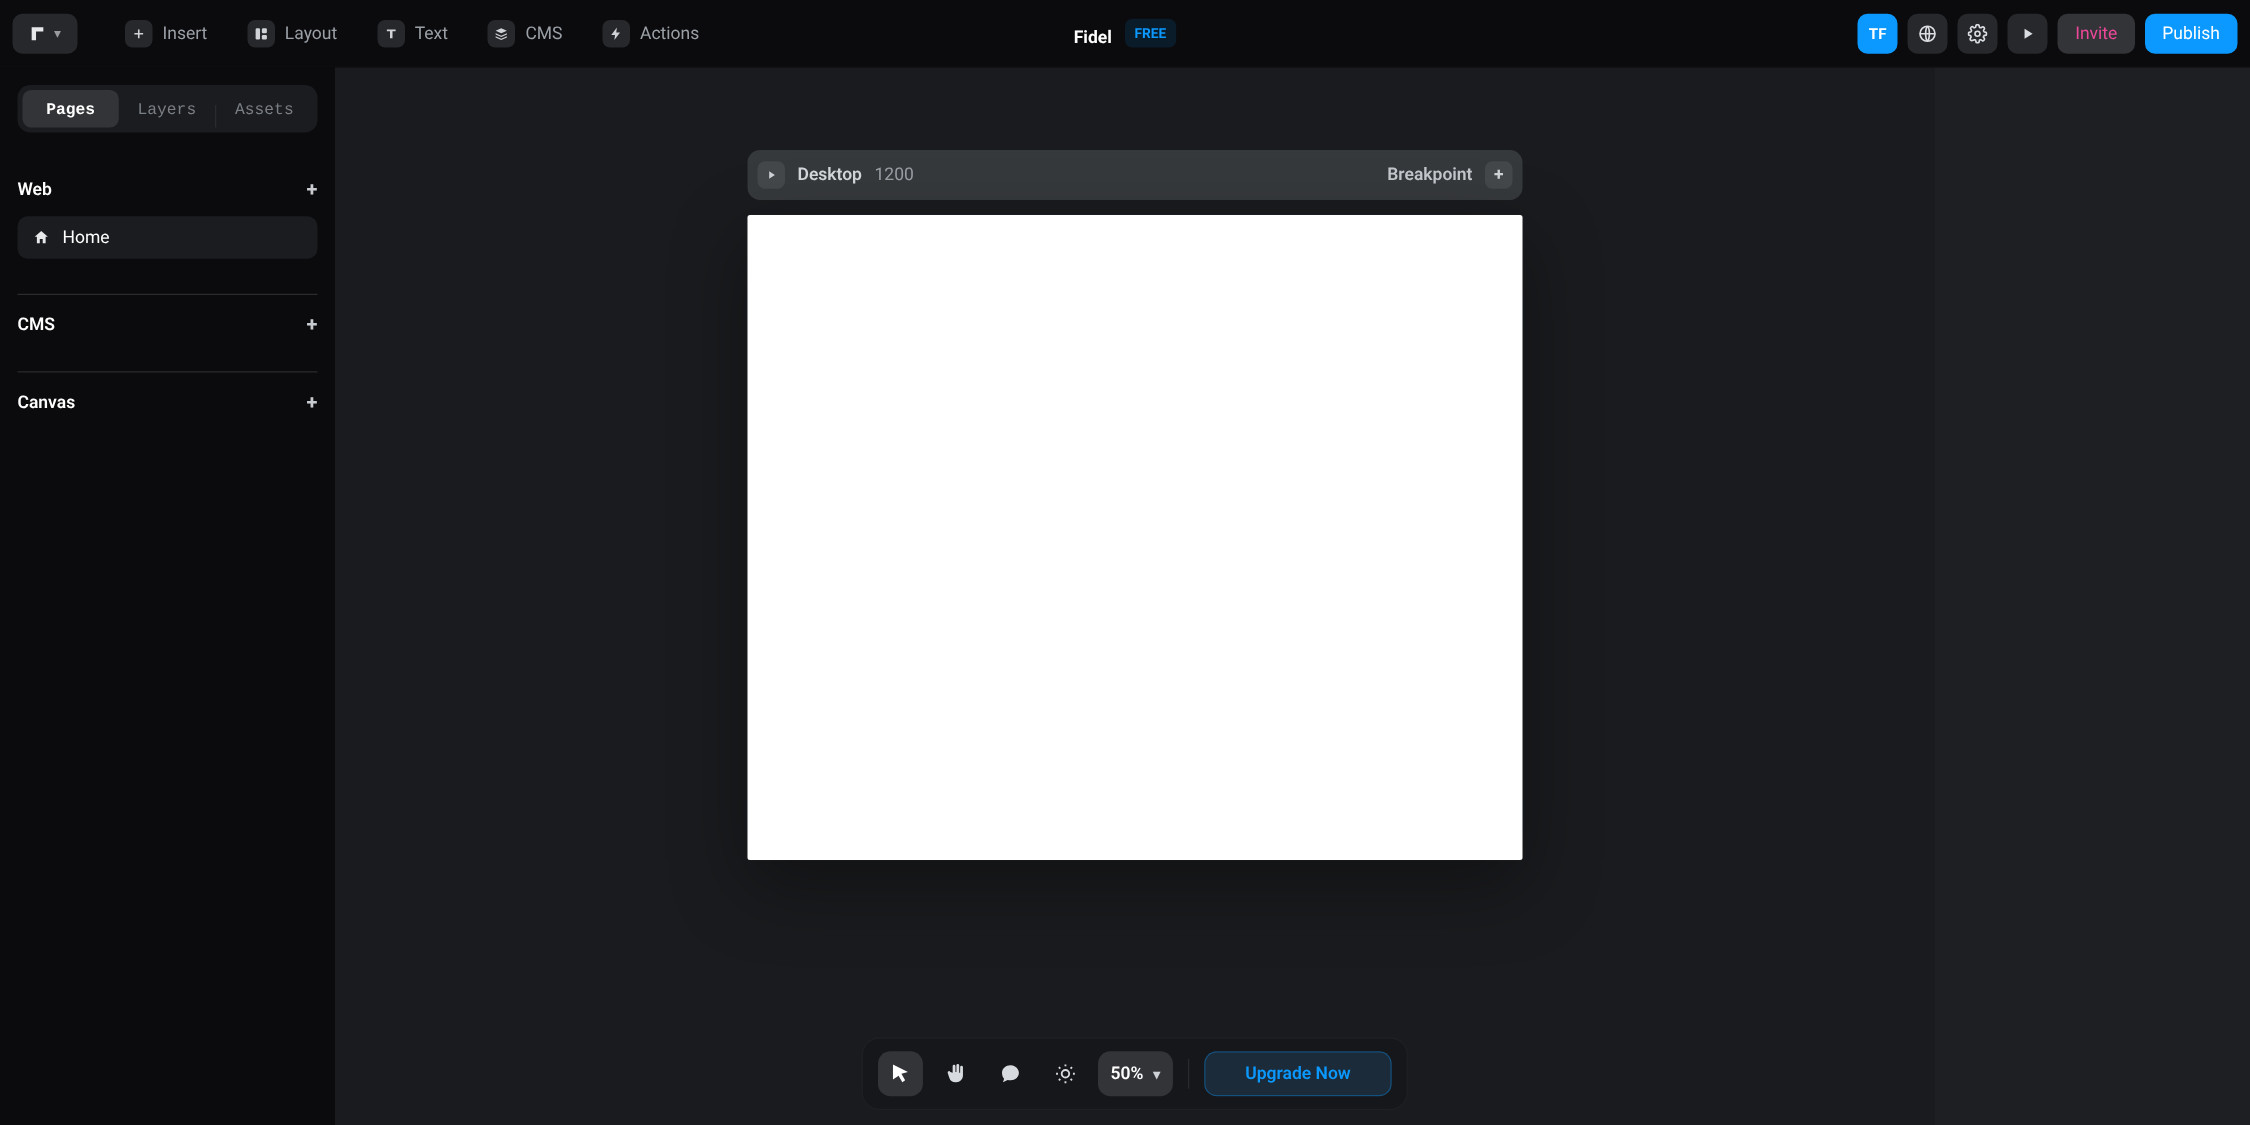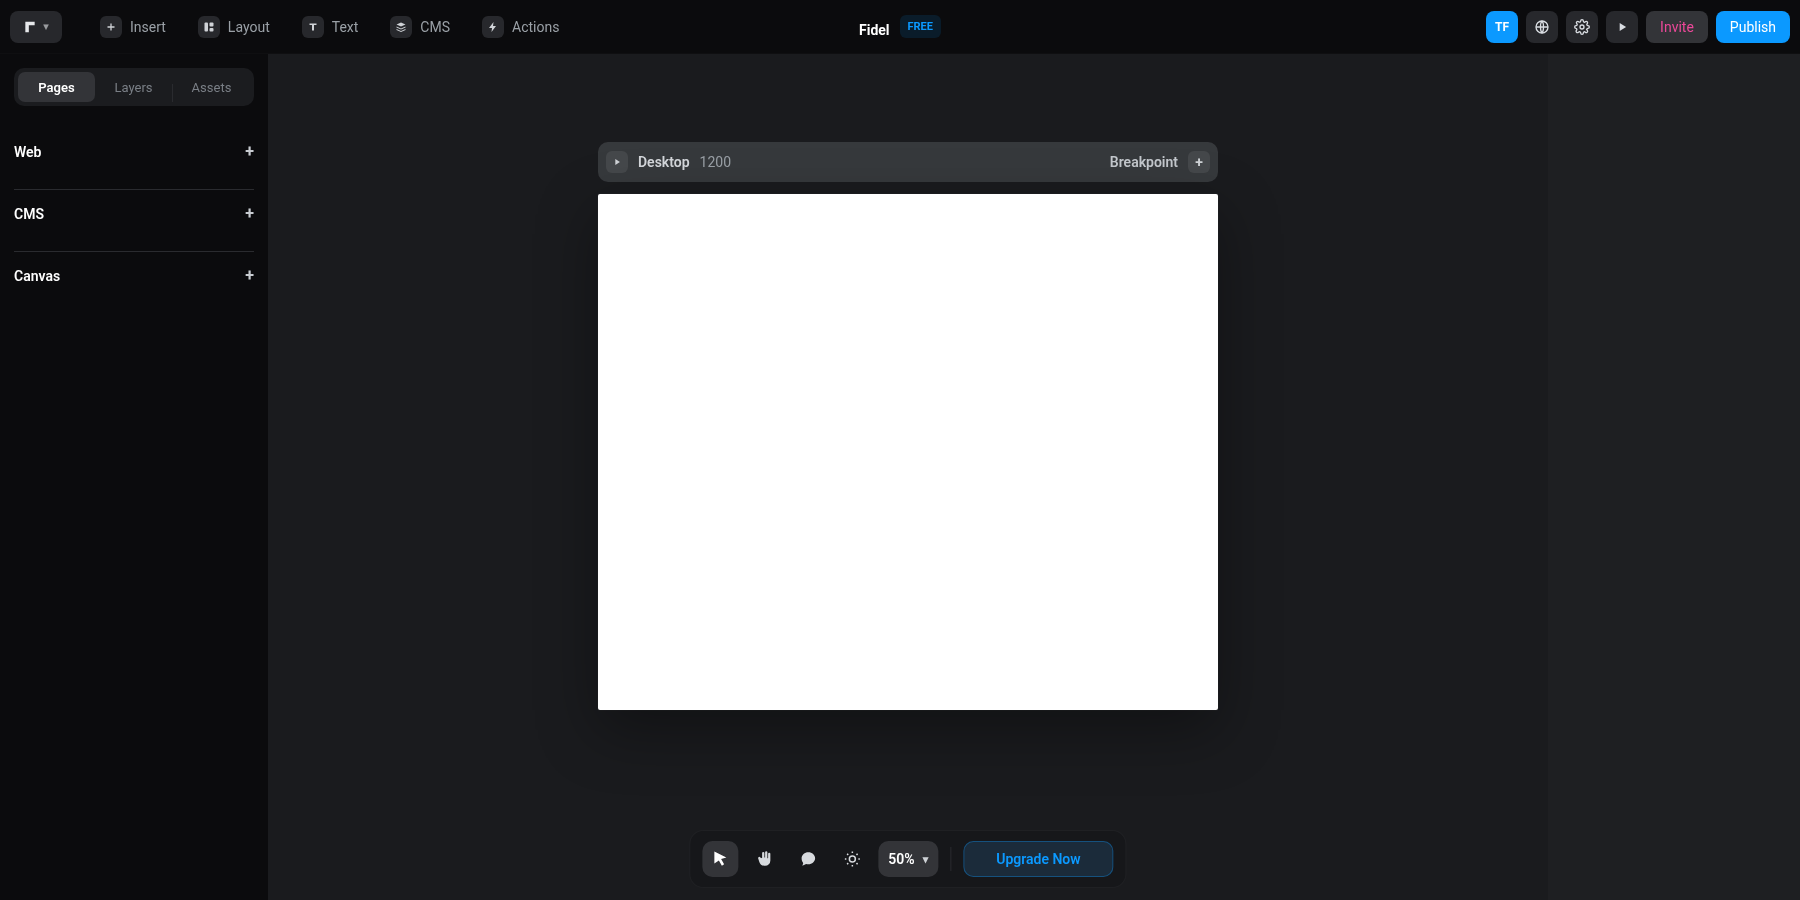--- a/index.html
+++ b/index.html
@@ -64,34 +64,35 @@
   .avatar{background:var(--blue);color:#fff;font-weight:700;font-size:12px}
   .btn-solid{background:var(--panel4);color:#ec4899}
   .btn-primary{background:var(--blue);color:#fff}
   .btn-solid,.btn-primary{height:32px;padding:0 14px;border-radius:8px;display:inline-flex;align-items:center;cursor:pointer}
 
   .content{display:flex;height:calc(100vh - 54px)}
   .sidebar{width:268px;min-width:268px;background:var(--bg);padding:14px;display:flex;flex-direction:column;gap:0}
   .seg{
     display:flex;background:var(--panel2);border-radius:10px;padding:4px;
     align-items:flex-end;
+    font-family:Liberation Mono, monospace;
   }
   .seg-item{flex:1;text-align:center;color:var(--muted2);font-size:13px;height:30px;display:flex;align-items:center;justify-content:center;border-radius:7px;cursor:pointer}
   .seg-item.active{background:var(--panel4);color:#fff;font-weight:600}
   .seg-div{width:1px;height:18px;background:var(--border)}
   .section{margin-top:28px;border-top:1px solid var(--border);padding-top:14px}
   .section.first{border-top:none;padding-top:8px}
   .section-head{display:flex;align-items:center;justify-content:space-between;color:#fff;font-weight:600}
   .section-head .plus{color:#c8ccd1;cursor:pointer;font-weight:700;font-size:16px}
   .page-row{margin-top:12px;display:flex;align-items:center;gap:10px;background:var(--panel2);border-radius:8px;height:34px;padding:0 12px;color:#fff;cursor:pointer}
   .page-row .ico{font-size:12px;color:#e6e8ea}
 
   .canvas-wrap{flex:1;position:relative;background:#1a1b1e;display:flex;flex-direction:column;align-items:center;overflow:hidden}
   .bp-bar{
-    margin-top:88px;
+    margin-top:66px;
     width:620px;
     height:40px;
     background:rgba(60,62,66,.85);
     border-radius:10px;
     display:flex;align-items:center;justify-content:space-between;
     padding:0 8px 0 8px;
   }
   .bp-left{display:flex;align-items:center;gap:10px}
   .bp-play{width:22px;height:22px;border-radius:6px;background:rgba(255,255,255,.08);display:inline-flex;align-items:center;justify-content:center;color:#cfd2d6;font-size:10px}
   .bp-title{color:#d4d7db;font-weight:600}
@@ -234,20 +235,28 @@
       <div class="seg-item">
         <span>Assets</span>
       </div>
     </div>
 
     <div class="section first">
       <div class="section-head">
         <span>Web</span>
         <span class="plus">+</span>
       </div>
+      <div class="page-row">
+        <span class="ico">
+          <svg width="14" height="14" viewBox="0 0 24 24" fill="currentColor">
+              <path d="M12 3l9 8h-3v9h-4v-6H10v6H6v-9H3z"></path>
+            </svg>
+        </span>
+        <span>Home</span>
+      </div>
     </div>
 
     <div class="section">
       <div class="section-head">
         <span>CMS</span>
         <span class="plus">+</span>
       </div>
     </div>
 
     <div class="section">

